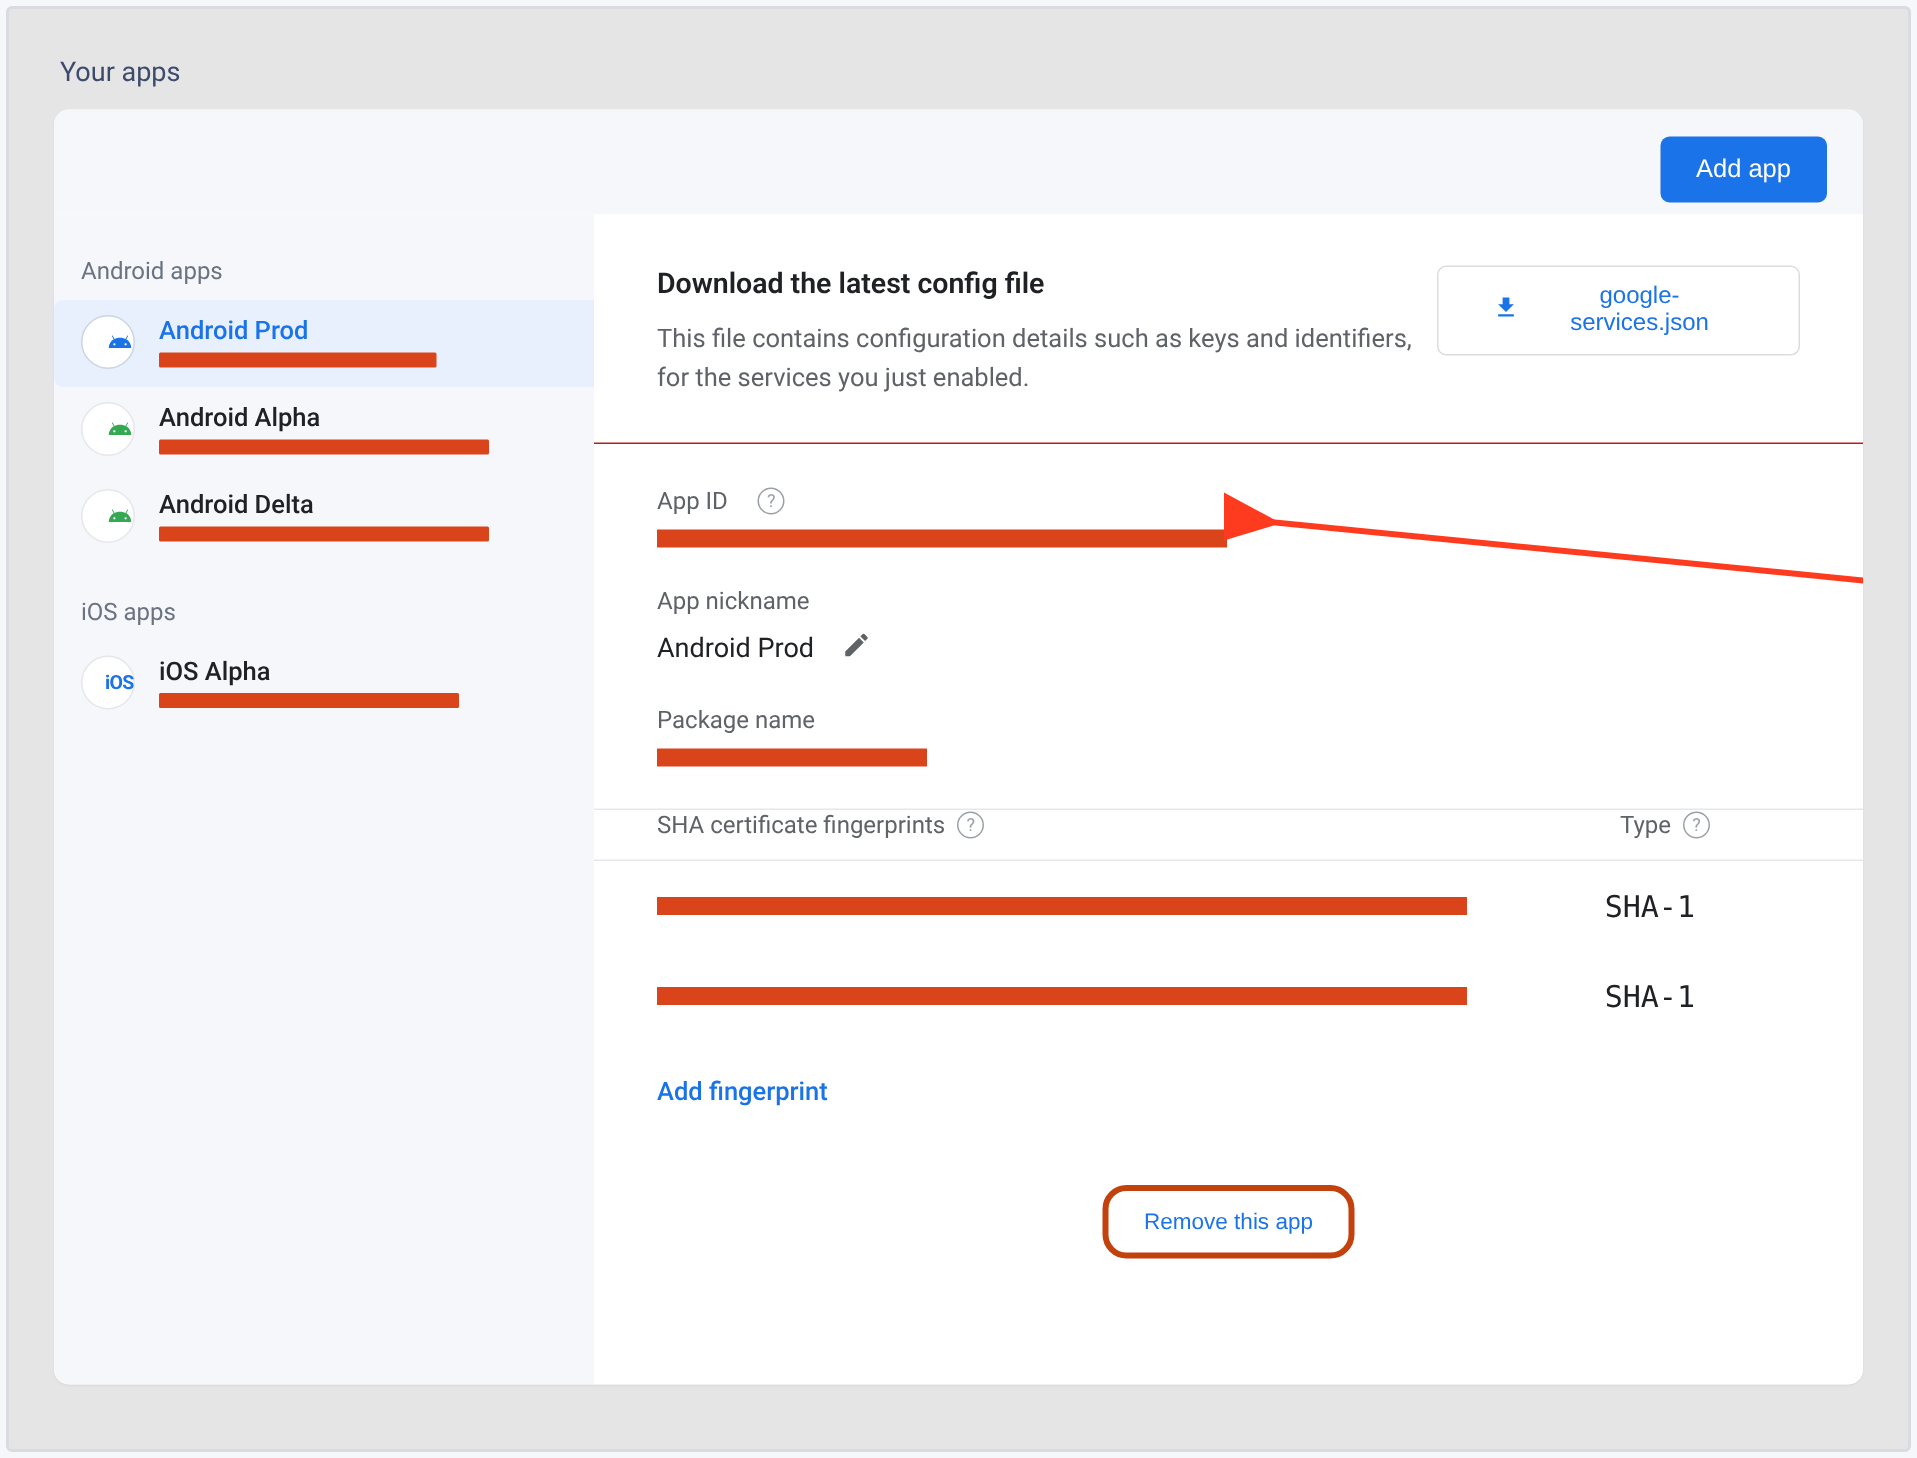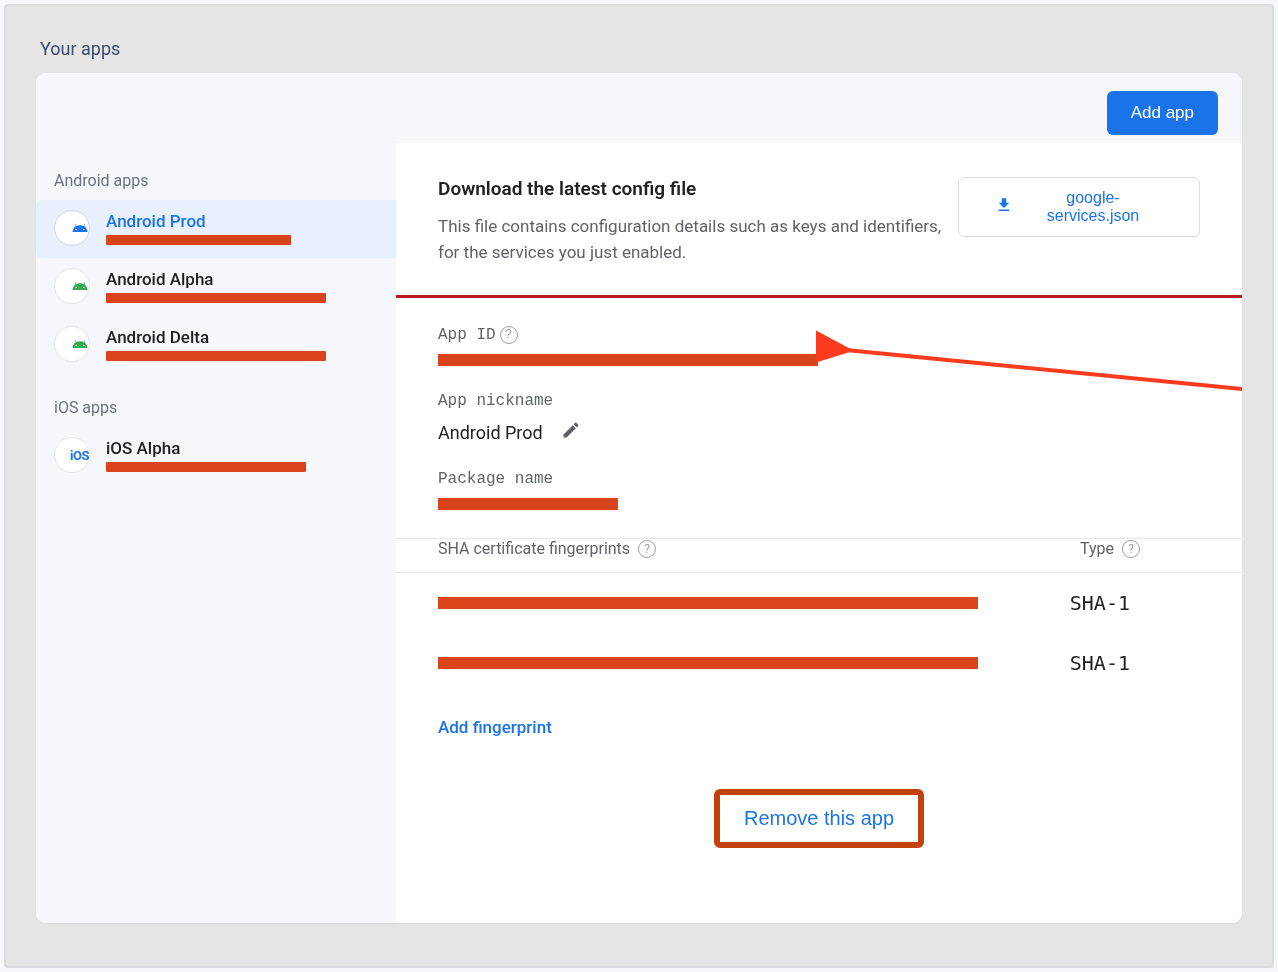--- a/index.html
+++ b/index.html
@@ -106,21 +106,21 @@
     flex: 1;
     background: #fff;
     display: flex;
     flex-direction: column;
   }
   .section-config {
     display: flex;
     justify-content: space-between;
     align-items: flex-start;
     padding: 34px 42px 30px 42px;
-    border-bottom: 3px solid #b91c1c;
+    border-bottom: 1px solid #b91c1c;
   }
   .section-config-left { max-width: 520px; }
   .section-title { font-size: 19px; font-weight: 600; color: #202124; margin-bottom: 14px; }
   .section-desc { font-size: 17px; color: #5f6368; line-height: 1.5; }
   .download-btn {
     display: inline-flex;
     align-items: center;
     gap: 10px;
     border: 1px solid #dadce0;
     background: #fff;
@@ -135,23 +135,22 @@
     padding: 28px 42px 18px 42px;
     border-bottom: 1px solid #e5e7eb;
     position: relative;
   }
   .field { margin-bottom: 26px; }
   .field-label {
     color: #5f6368;
     font-size: 16px;
     display: flex;
     align-items: center;
-    gap: 4px;
+    gap: 20px;
     margin-bottom: 10px;
-    font-family: Liberation Mono, monospace;
   }
   .help-icon {
     display: inline-flex;
     width: 18px; height: 18px;
     border: 1.5px solid #9aa0a6;
     border-radius: 50%;
     color: #9aa0a6;
     font-size: 12px;
     align-items: center;
     justify-content: center;
@@ -186,26 +185,26 @@
     font-size: 17px;
     padding: 24px 42px 30px 42px;
     cursor: pointer;
   }
   .remove-row {
     display: flex;
     justify-content: center;
     padding: 22px 0 30px 0;
   }
   .remove-btn {
-    border: 6px solid #c2410c;
+    border: 4px solid #c2410c;
     background: #fff;
     color: #1a73e8;
-    border-radius: 6px;
+    border-radius: 16px;
     padding: 12px 24px;
-    font-size: 20px;
+    font-size: 15px;
     font-weight: 500;
     cursor: pointer;
   }
   .arrow-overlay {
     position: absolute;
     top: 0;
     left: 420px;
     pointer-events: none;
   }
 </style>

